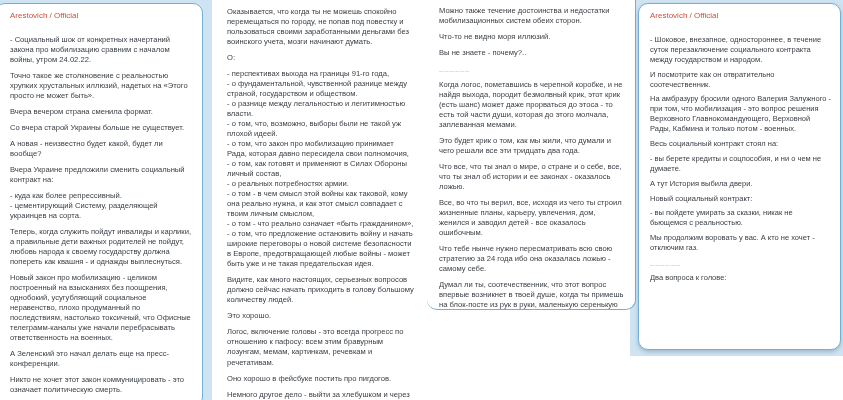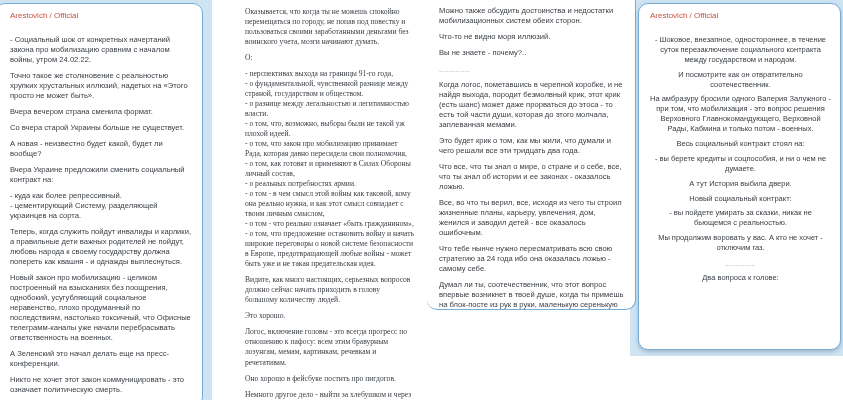--- a/index.html
+++ b/index.html
@@ -4,28 +4,28 @@
 <style>
   html,body{margin:0;padding:0;background:#fff;}
   #screen{position:relative;width:843px;height:400px;overflow:hidden;background:#ffffff;
           font-family:"Liberation Sans",sans-serif;}
   .panel{position:absolute;}
   .panel-left{left:0;top:0;width:212px;height:400px;background:#cfe4f3;}
   .panel-right{left:630px;top:0;width:213px;height:356px;background:#cfe4f3;}
   .bubble{position:absolute;background:#fff;border:1px solid #74aed6;box-sizing:border-box;overflow:hidden;}
   .bubble-1{left:-5px;top:3px;width:208px;height:404px;border-radius:10px;padding:7px 9px 0 14px;}
   .colplain{position:absolute;left:213px;top:0;width:213px;height:400px;background:#fff;
-            box-sizing:border-box;padding:7px 12px 0 32px;overflow:hidden;font-family:Liberation Serif, serif;}
+            box-sizing:border-box;padding:7px 12px 0 14px;overflow:hidden;}
   .bubble-3{left:427px;top:-14px;width:209px;height:324px;border-top:none;border-left:none;
             border-radius:0 0 10px 10px;padding:20px 9px 0 12px;}
   .bubble-4{left:638px;top:3px;width:203px;height:347px;border-radius:10px;padding:7px 9px 0 11px;
             box-shadow:0 2px 4px rgba(70,100,130,.35);}
   .hdr{color:#c4523d;font-weight:normal;font-size:8px;margin:0 0 15px;cursor:pointer;}
   .para{margin:0 0 6px;font-size:7.6px;line-height:1.32;color:#3b4046;white-space:pre-line;}
-  .bubble-4 .para{margin-bottom:5px;font-size:7.5px;text-align:center;}
+  .bubble-4 .para{margin-bottom:5px;font-size:7.5px;}
   .divider{color:#8a9aa6;letter-spacing:1px;font-weight:bold;}
 </style>
 </head>
 <body>
 
 <div id="screen">
 
   <div class="panel panel-left"></div>
   <div class="panel panel-right"></div>
 
@@ -65,21 +65,21 @@
         <p class="para">Видите, как много настоящих, серьезных вопросов должно сейчас начать приходить в голову большому количеству людей.</p>
         <p class="para">Это хорошо.</p>
         <p class="para">Логос, включение головы - это всегда прогресс по отношению к пафосу: всем этим бравурным лозунгам, мемам, картинкам, речевкам и речетативам.</p>
         <p class="para">Оно хорошо в фейсбуке постить про пигдогов.</p>
         <p class="para">Немного другое дело - выйти за хлебушком и через три дня обнаружить себя штурмующим окопы этих самых «пигдогов» - ствол на ствол с десяти метров.</p>
       </div>
   </div>
 
   <div class="bubble bubble-3">
     <div>
-        <p class="para">Можно также обсудить достоинства и недостатки мобилизационных систем обеих сторон.</p>
+        <p class="para">Можно также течение достоинства и недостатки мобилизационных систем обеих сторон.</p>
         <p class="para">Что-то не видно моря иллюзий.</p>
         <p class="para">Вы не знаете - почему?..</p>
         <p class="para divider">______</p>
         <p class="para">Когда логос, пометавшись в черепной коробке, и не найдя выхода, породит безмолвный крик, этот крик (есть шанс) может даже прорваться до этоса - то есть той части души, которая до этого молчала, заплеванная мемами.</p>
         <p class="para">Это будет крик о том, как мы жили, что думали и чего решали все эти тридцать два года.</p>
         <p class="para">Что все, что ты знал о мире, о стране и о себе, все, что ты знал об истории и ее законах - оказалось ложью.</p>
         <p class="para">Все, во что ты верил, все, исходя из чего ты строил жизненные планы, карьеру, увлечения, дом, женился и заводил детей - все оказалось ошибочным.</p>
         <p class="para">Что тебе нынче нужно пересматривать всю свою стратегию за 24 года ибо она оказалась ложью - самому себе.</p>
         <p class="para">Думал ли ты, соотечественник, что этот вопрос впервые возникнет в твоей душе, когда ты примешь на блок-посте из рук в руки, маленькую серенькую бумажку - что все эти 32 года сознательных заблуждений привели тебя именно в эту точку?..</p>
       </div>

